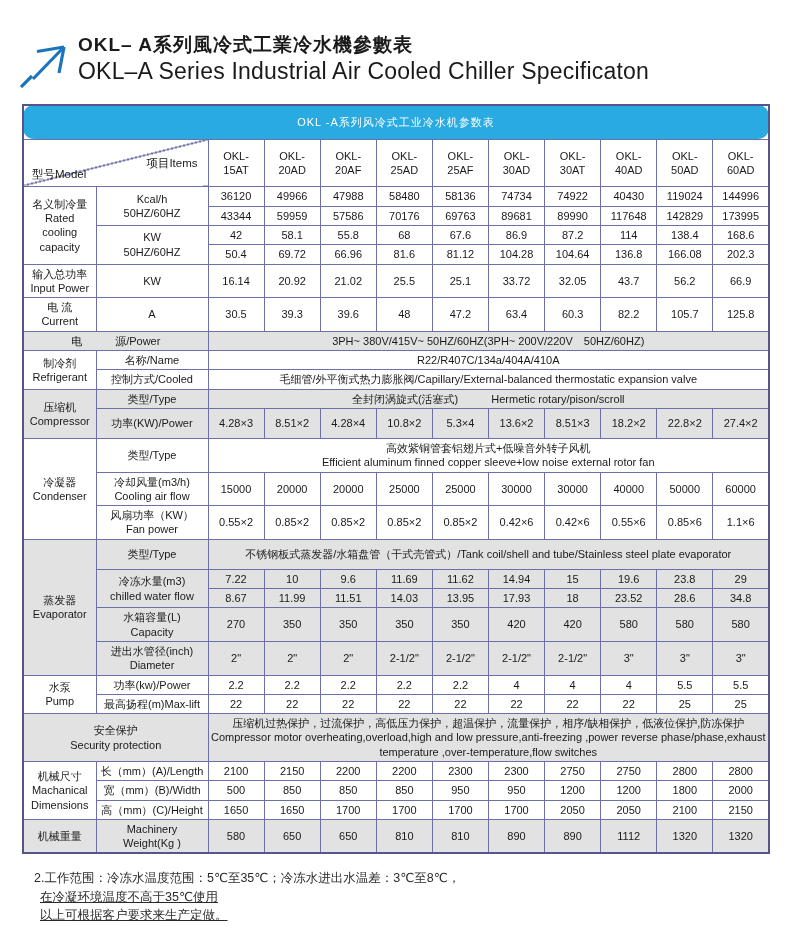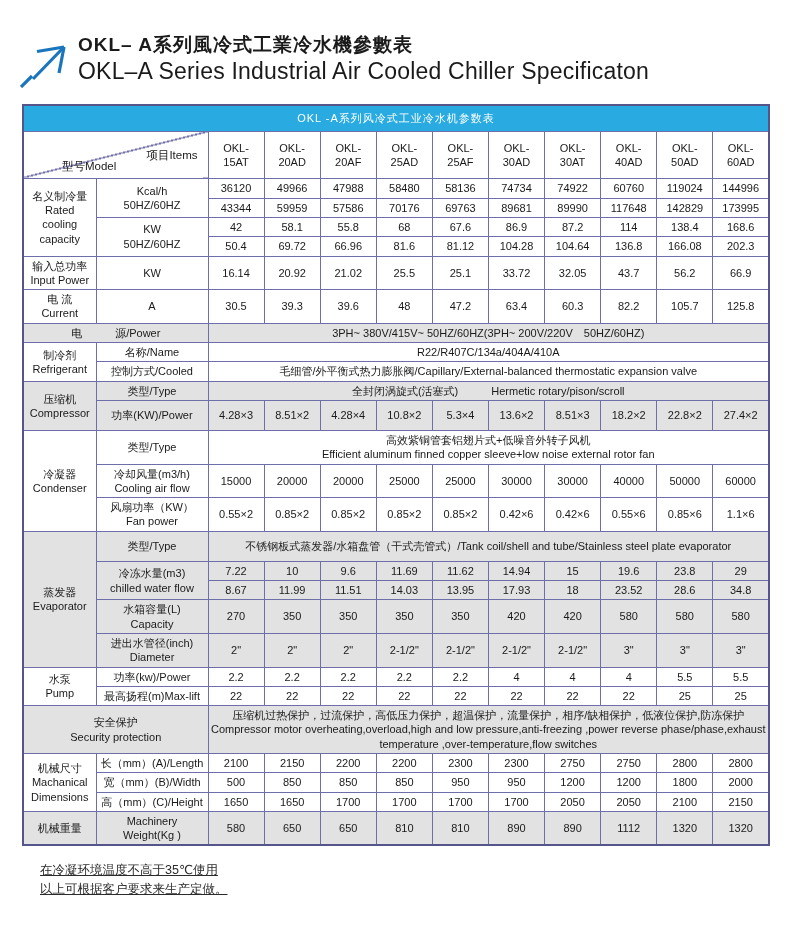--- a/index.html
+++ b/index.html
@@ -28,32 +28,32 @@
     border:2px solid var(--table-border-dark);
   }
   table.spec th,table.spec td{
     border:1px solid var(--table-border);
     font-size:11px;font-weight:400;line-height:1.3;
     padding:2px 2px;text-align:center;vertical-align:middle;
     white-space:pre-line;overflow:hidden;
   }
   .bluebar{
     background:var(--header-bar);color:#fff;font-size:17px;font-weight:600;
-    height:26px;padding:2px;letter-spacing:1px;white-space:nowrap;
+    height:34px;padding:2px;letter-spacing:1px;white-space:nowrap;border-radius:11px;
   }
   .corner{
     position:relative;height:36px;padding:0;
     background:
       linear-gradient(to bottom right,
         transparent calc(50% - 0.7px),
         var(--table-border) calc(50% - 0.7px),
         var(--table-border) calc(50% + 0.7px),
         transparent calc(50% + 0.7px));
   }
-  .corner .c-model{position:absolute;left:8px;bottom:4px;font-size:11.5px;margin-left:30px;}
+  .corner .c-model{position:absolute;left:8px;bottom:4px;font-size:11.5px;}
   .corner .c-items{position:absolute;right:10px;top:16px;font-size:11.5px;}
   th.model{font-size:11.5px;padding:3px 8px;}
   th.grp,th.item{font-size:11px;}
   td.val{height:19px;}
   td.wide{padding:2px 6px;}
   tr.band th,tr.band td{background:var(--band);}
   th.left-lab{text-align:left;padding-left:4px;}
   .h2{height:30px;}
   
   .notes{margin:16px 22px 0 30px;font-size:12.5px;color:#2b2b2b;}
@@ -117,21 +117,21 @@
 capacity</th>
       <th rowspan="2" class="item">Kcal/h
 50HZ/60HZ</th>
     <td class="val">36120</td>
         <td class="val">49966</td>
         <td class="val">47988</td>
         <td class="val">58480</td>
         <td class="val">58136</td>
         <td class="val">74734</td>
         <td class="val">74922</td>
-        <td class="val">60760</td>
+        <td class="val">40430</td>
         <td class="val">119024</td>
         <td class="val">144996</td>
       </tr>
     <tr>
         <td class="val">43344</td>
         <td class="val">59959</td>
         <td class="val">57586</td>
         <td class="val">70176</td>
         <td class="val">69763</td>
         <td class="val">89681</td>
@@ -423,16 +423,17 @@
         <td class="val">890</td>
         <td class="val">890</td>
         <td class="val">1112</td>
         <td class="val">1320</td>
         <td class="val">1320</td>
       </tr>
   </tbody>
 </table>
 
 <div class="notes">
+  <p class="note ind1">2.工作范围：冷冻水温度范围：5℃至35℃；冷冻水进出水温差：3℃至8℃，</p>
   <p class="note ind2">在冷凝环境温度不高于35℃使用</p>
   <p class="note ind2">以上可根据客户要求来生产定做。</p>
 
 </div>
 
 </body></html>

